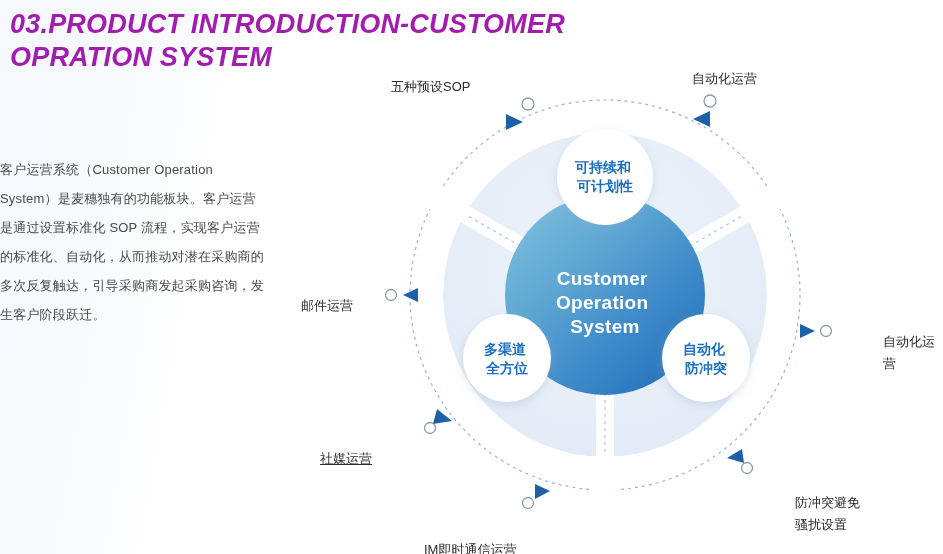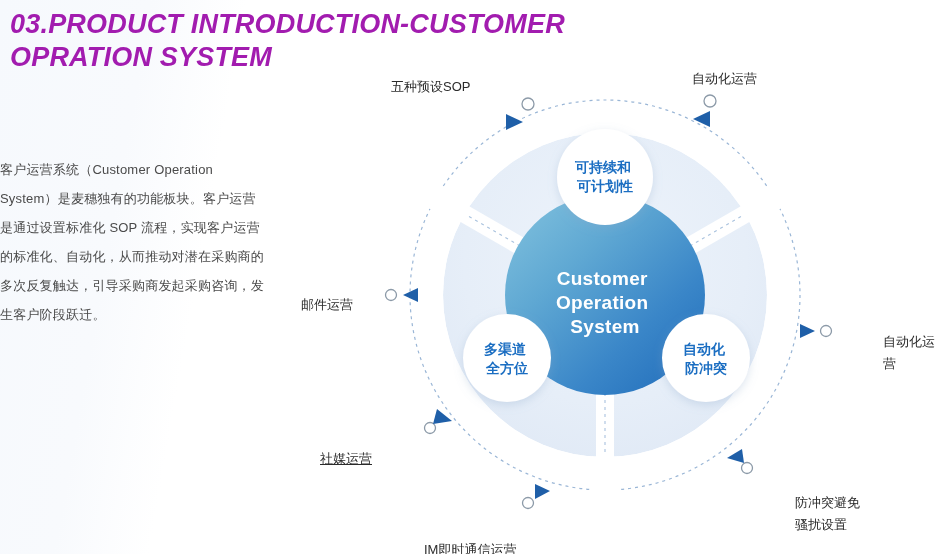--- a/index.html
+++ b/index.html
@@ -223,18 +223,18 @@
 </svg>
 
 <div class="left-pane">
   <div class="eyebrow">03.PRODUCT INTRODUCTION-CUSTOMER
 OPRATION SYSTEM</div>
   <div class="body-copy">客户运营系统（Customer Operation System）是麦穗独有的功能板块。客户运营是通过设置标准化 SOP 流程，实现客户运营的标准化、自动化，从而推动对潜在采购商的多次反复触达，引导采购商发起采购咨询，发生客户阶段跃迁。</div>
 </div>
 
 <div class="olabel" style="left:391px;top:64px;">五种预设SOP</div>
 <div class="olabel" style="left:692px;top:56px;">自动化运营</div>
-<div class="olabel" style="left:301px;top:283px;font-family:Liberation Mono, monospace;">邮件运营</div>
+<div class="olabel" style="left:301px;top:283px;">邮件运营</div>
 <div class="olabel" style="left:883px;top:319px;">自动化运营</div>
 <div class="olabel" style="left:320px;top:436px;text-decoration:underline;">社媒运营</div>
 <div class="olabel" style="left:424px;top:527px;text-align:right;">IM即时通信运营</div>
 <div class="olabel" style="left:795px;top:480px;">防冲突避免
 骚扰设置</div>
 
 </body></html>

